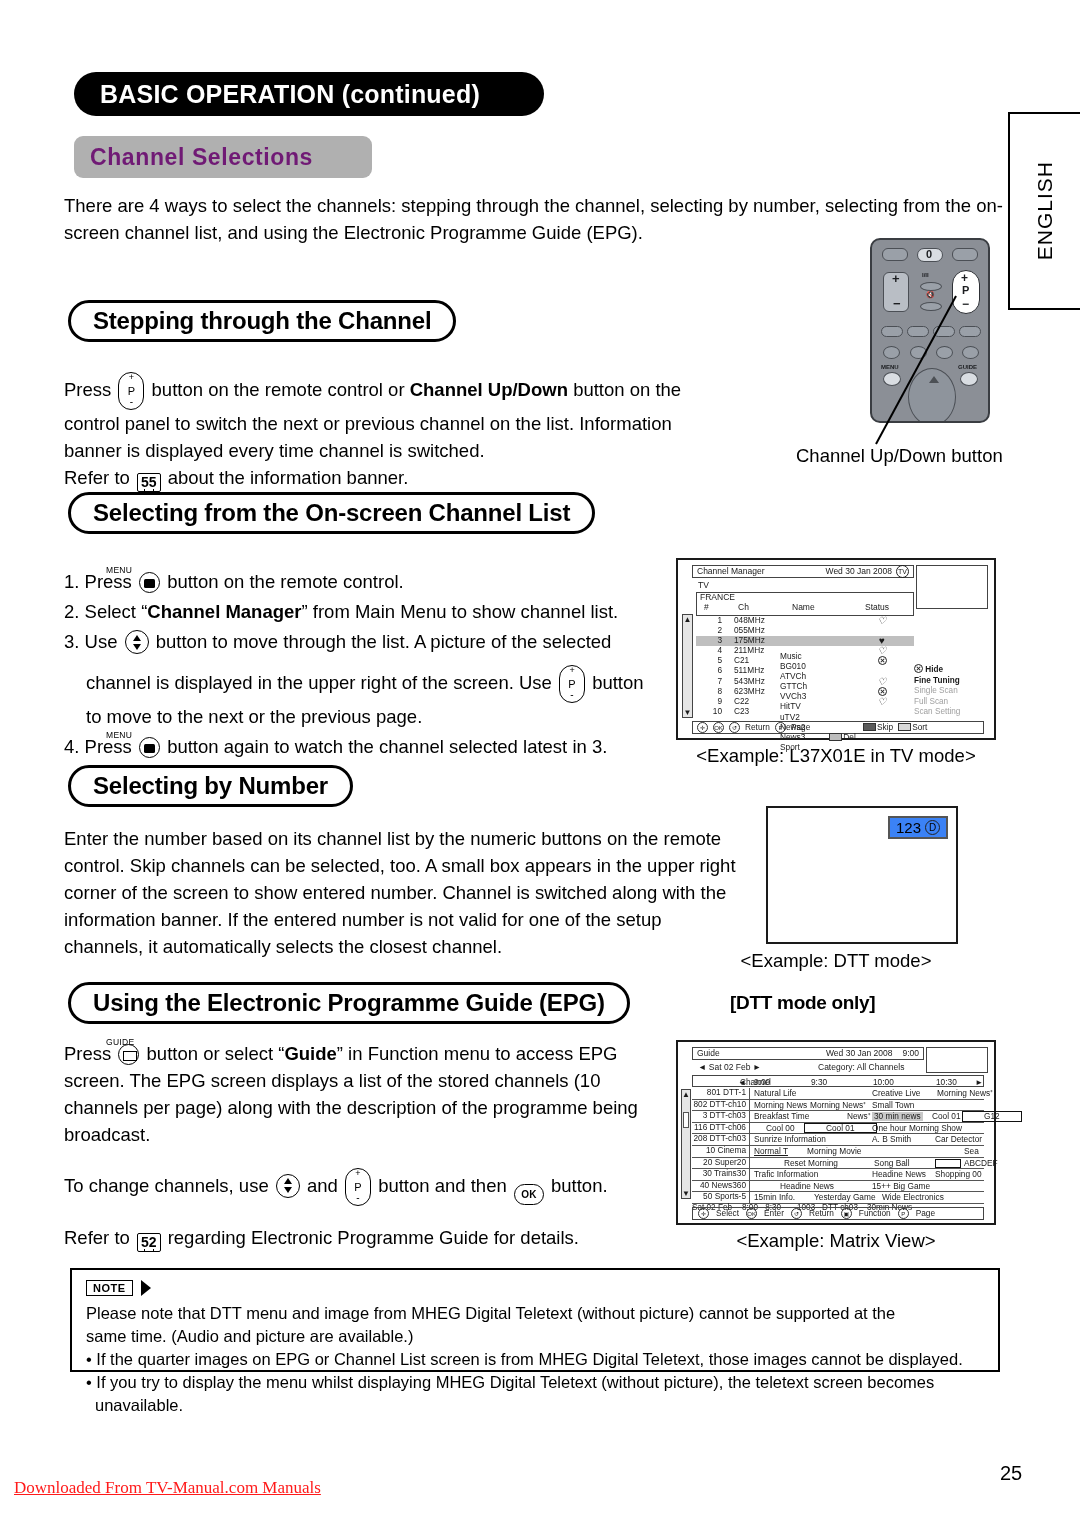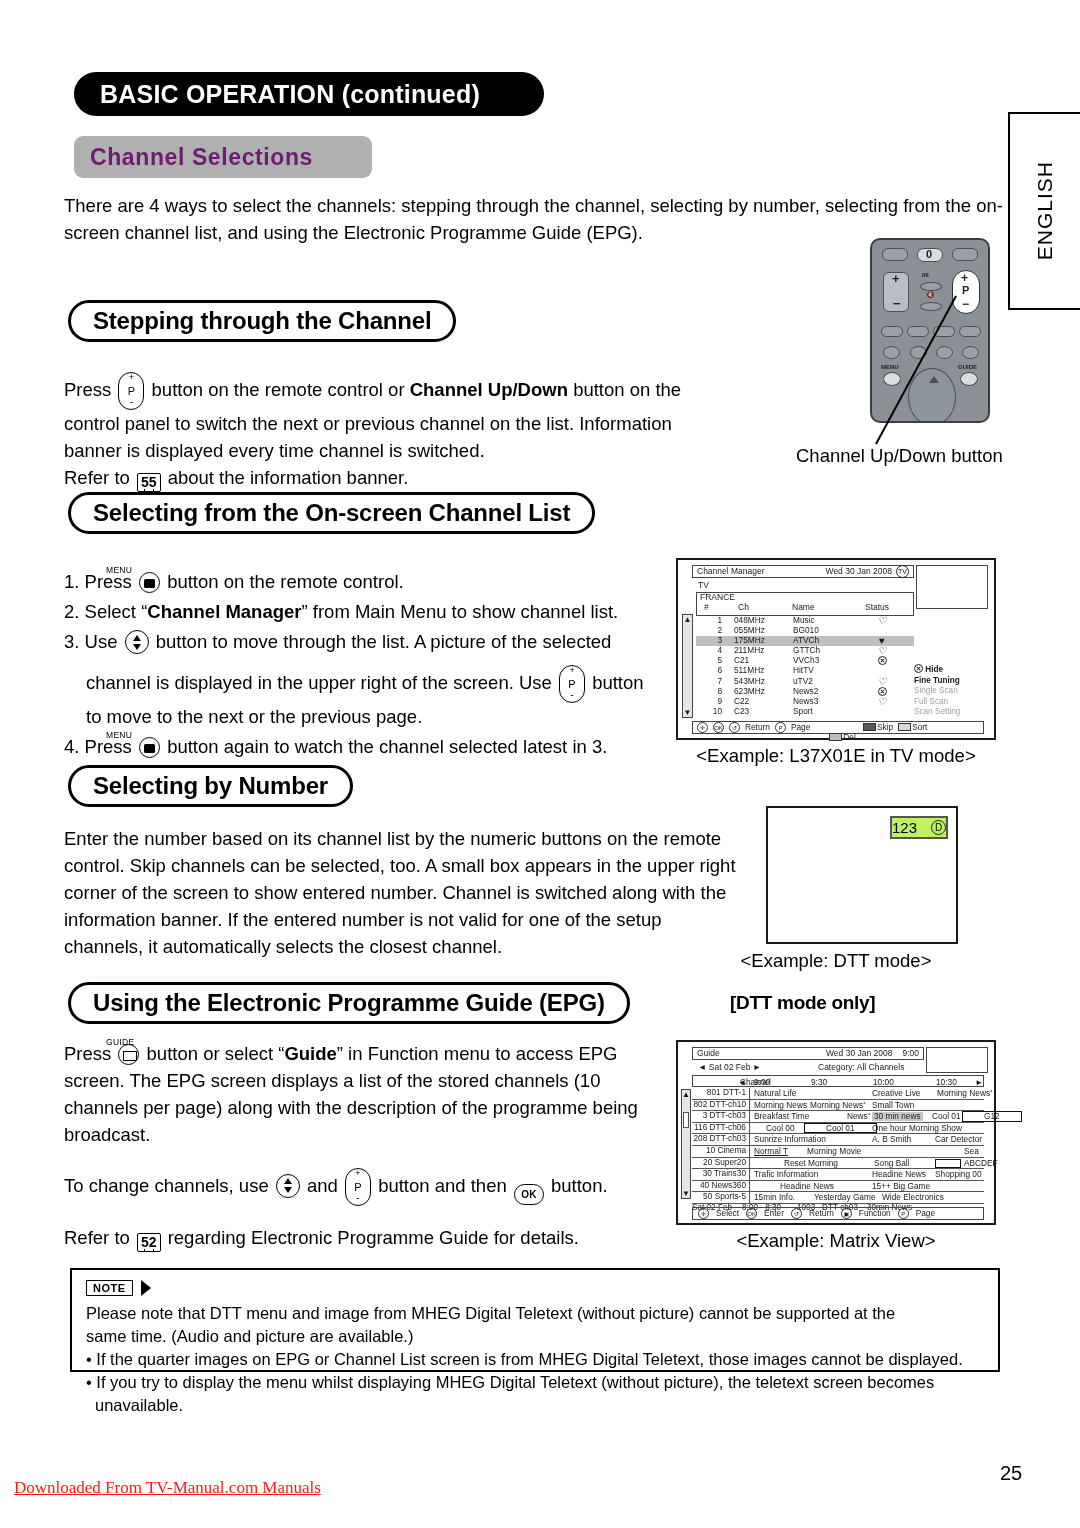--- a/index.html
+++ b/index.html
@@ -218,21 +218,21 @@
     display:flex; flex-direction:column; justify-content:space-between;
     align-items:center;
   }
   .osd-scroll .arw { font-size:8px; line-height:9px; }
 
   .ch-list { position:absolute; left:18px; top:56px; width:218px; }
   .ch-row { position:relative; height:10.1px; font-size:8.3px; }
   .ch-row.sel { background:#bfbfbf; }
   .ch-row .c-num  { position:absolute; left:0px;  width:26px; text-align:right; }
   .ch-row .c-ch   { position:absolute; left:38px; }
-  .ch-row .c-name { position:absolute; left:97px; }
+  .ch-row .c-name { position:absolute; left:84px;margin-top:36px; }
   .ch-row .c-st   { position:absolute; left:176px; width:20px; text-align:center; }
 
   .heart-o::before { content:"\2661"; font-size:10px; }
   .heart-f::before { content:"\2665"; font-size:10px; }
   .xcirc {
     display:inline-block; width:9px; height:9px; border:1px solid #222;
     border-radius:50%; position:relative; vertical-align:-1px;
   }
   .xcirc::before, .xcirc::after {
     content:""; position:absolute; left:1px; top:3px; width:5px; height:1px; background:#222;
@@ -255,23 +255,23 @@
   .sw.g2 { background:#5a5a5a; }
   .sw.g3 { background:#d8d8d8; }
   .navglyph {
     display:inline-block; width:11px; height:11px; border:1px solid #333;
     border-radius:50%; font-size:6px; line-height:10px; text-align:center; vertical-align:-2px;
   }
 
   
   .numind {
     position:absolute; right:8px; top:8px;
-    border:2px solid #555; background:#bef264;
-    padding:1px 0; font-size:15px;
-    display:flex; align-items:center; gap:14px;
+    border:2px solid #555; background:#3b82f6;
+    padding:1px 6px; font-size:15px;
+    display:flex; align-items:center; gap:4px;
   }
   .dcirc {
     display:inline-block; width:15px; height:15px; border:1.4px solid #222;
     border-radius:50%; font-size:10px; line-height:13px; text-align:center;
   }
 
   
   .epg-title {
     position:absolute; left:14px; top:5px; width:232px; height:13px;
     border:1px solid #444; display:flex; align-items:center;

